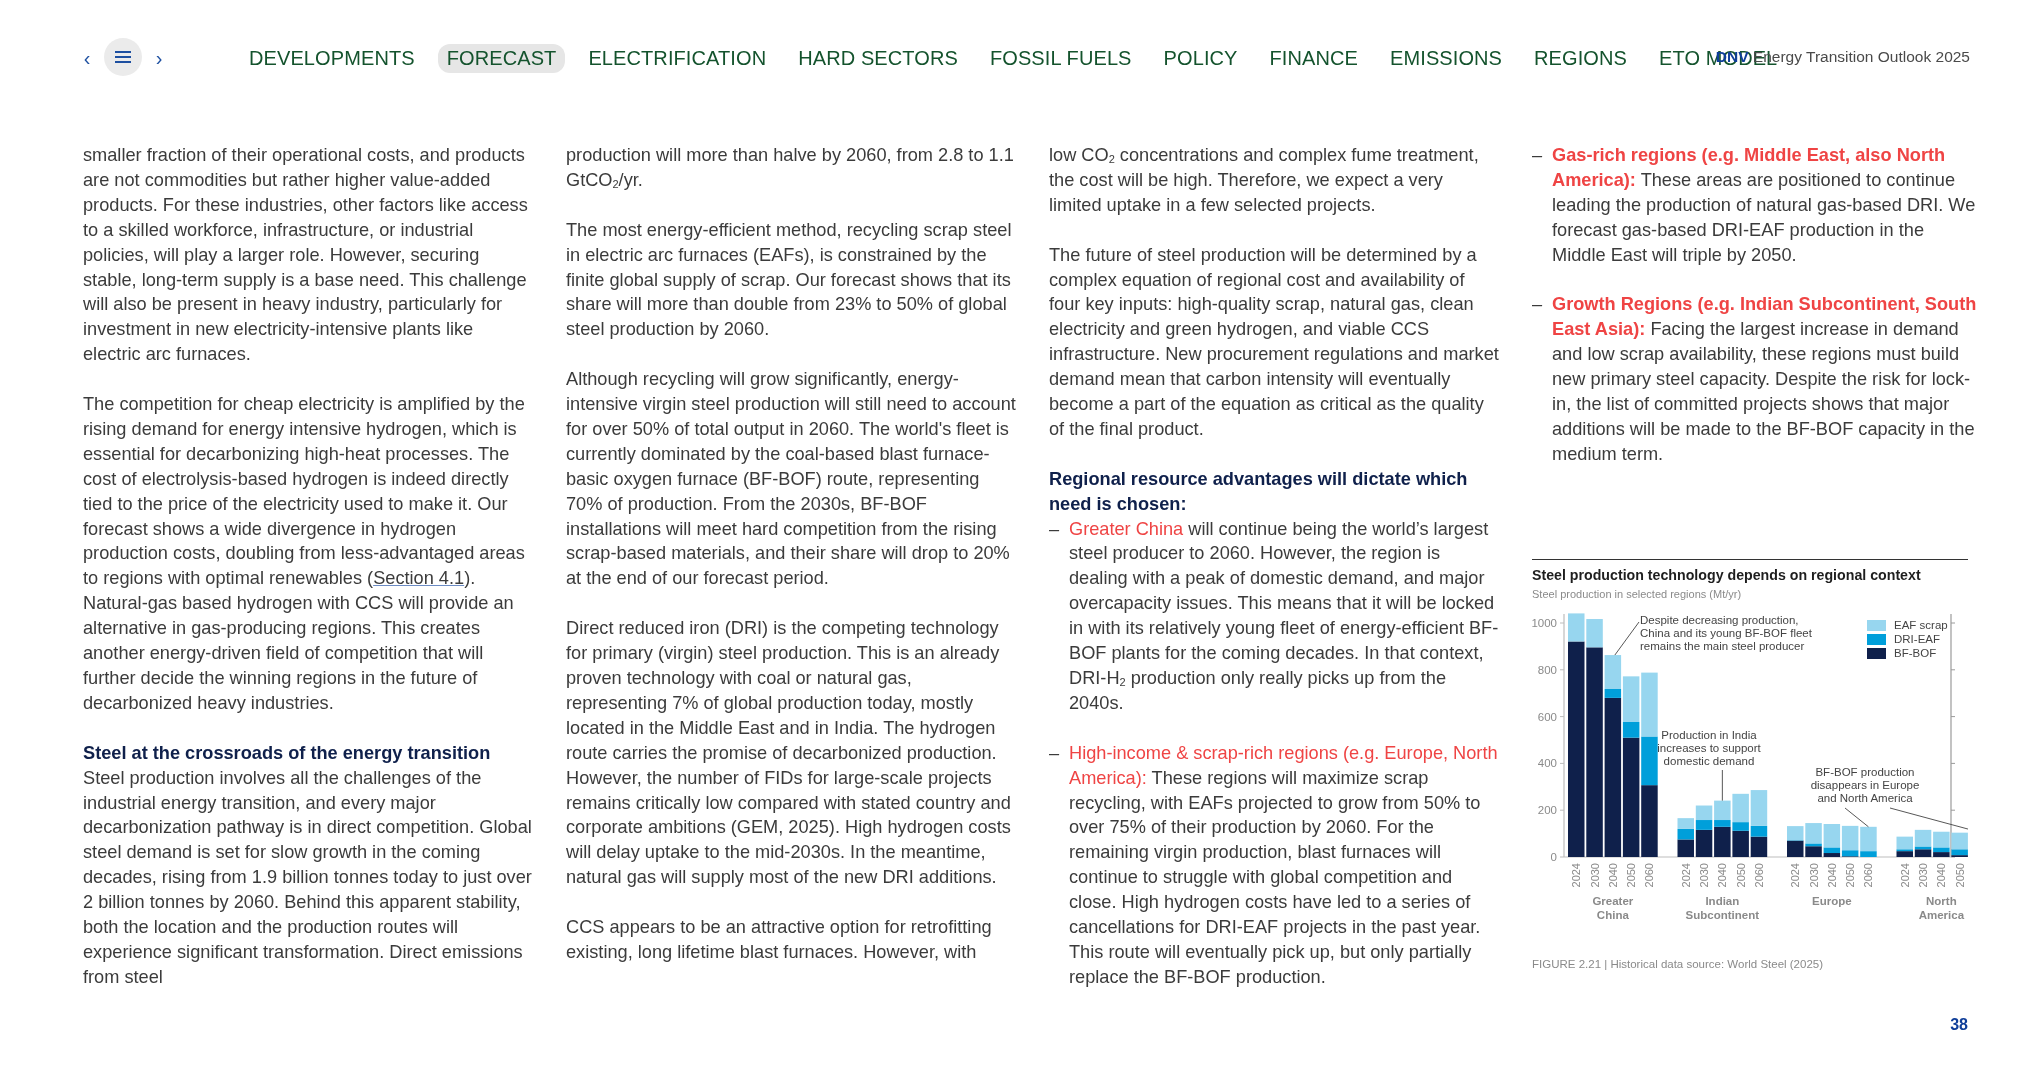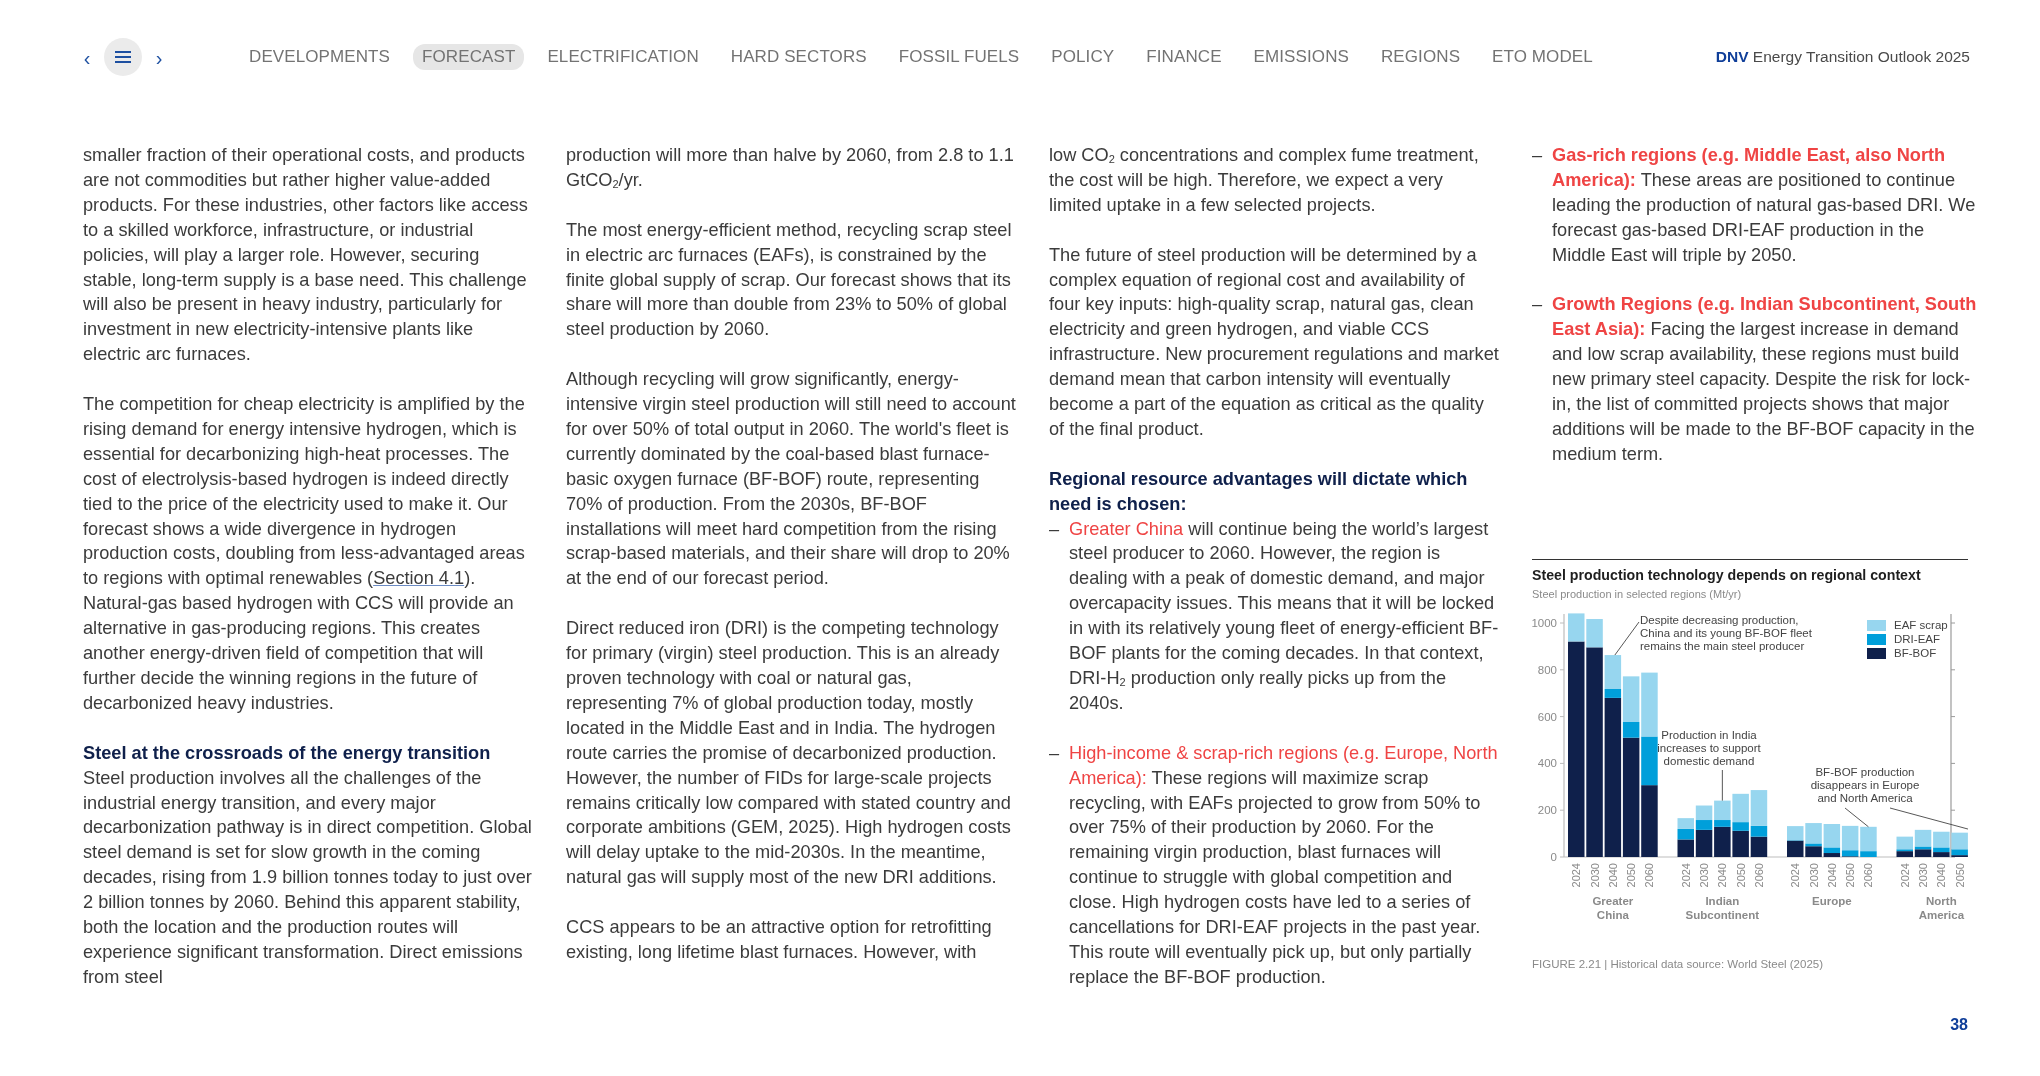--- a/index.html
+++ b/index.html
@@ -8,21 +8,21 @@
   
   .topnav { position:absolute; left:0; top:38px; width:2040px; height:40px; }
   .navctl { position:absolute; top:0; height:40px; display:flex; align-items:center; justify-content:center; color:#1d4fa0; font-size:20px; cursor:pointer; }
   .nav-prev { left:76px; width:22px; }
   .nav-menu { left:104px; width:38px; height:38px; border-radius:50%; background:#ebebeb; }
   .nav-next { left:148px; width:22px; }
   .menu-bars { width:16px; height:12px; position:relative; }
   .menu-bars i { position:absolute; left:0; width:16px; height:2px; background:#1d4fa0; }
   .menu-bars i:nth-child(1){top:0}.menu-bars i:nth-child(2){top:5px}.menu-bars i:nth-child(3){top:10px}
   .tabs { position:absolute; left:240px; top:6px; display:flex; gap:0; }
-  .tab { font-size:17px; color:#737373; letter-spacing:0.1px; padding:3px 9px; margin-right:14px; border-radius:12px; cursor:pointer; white-space:nowrap; }
+  .tab { font-size:20px; color:#14532d; letter-spacing:0.1px; padding:3px 9px; margin-right:14px; border-radius:12px; cursor:pointer; white-space:nowrap; }
   .tab.active { background:#e6e6e6; }
   .brand { position:absolute; right:70px; top:10px; font-size:15.5px; color:#4a4a4a; white-space:nowrap; }
   .brand b { color:#0f3e99; font-weight:bold; }
 
   
   .col { position:absolute; top:143px; width:450px; font-size:18.2px; line-height:24.9px; color:#3b3b3b; }
   .col p { margin:0 0 24.9px 0; }
   .c1 { left:83px; } .c2 { left:566px; } .c3 { left:1049px; } .c4 { left:1532px; }
   .h-sub { color:#0f204b; font-weight:bold; margin:0; }
   .ulink { color:#3b3b3b; text-decoration:underline; text-decoration-color:#6b8bc4; }

